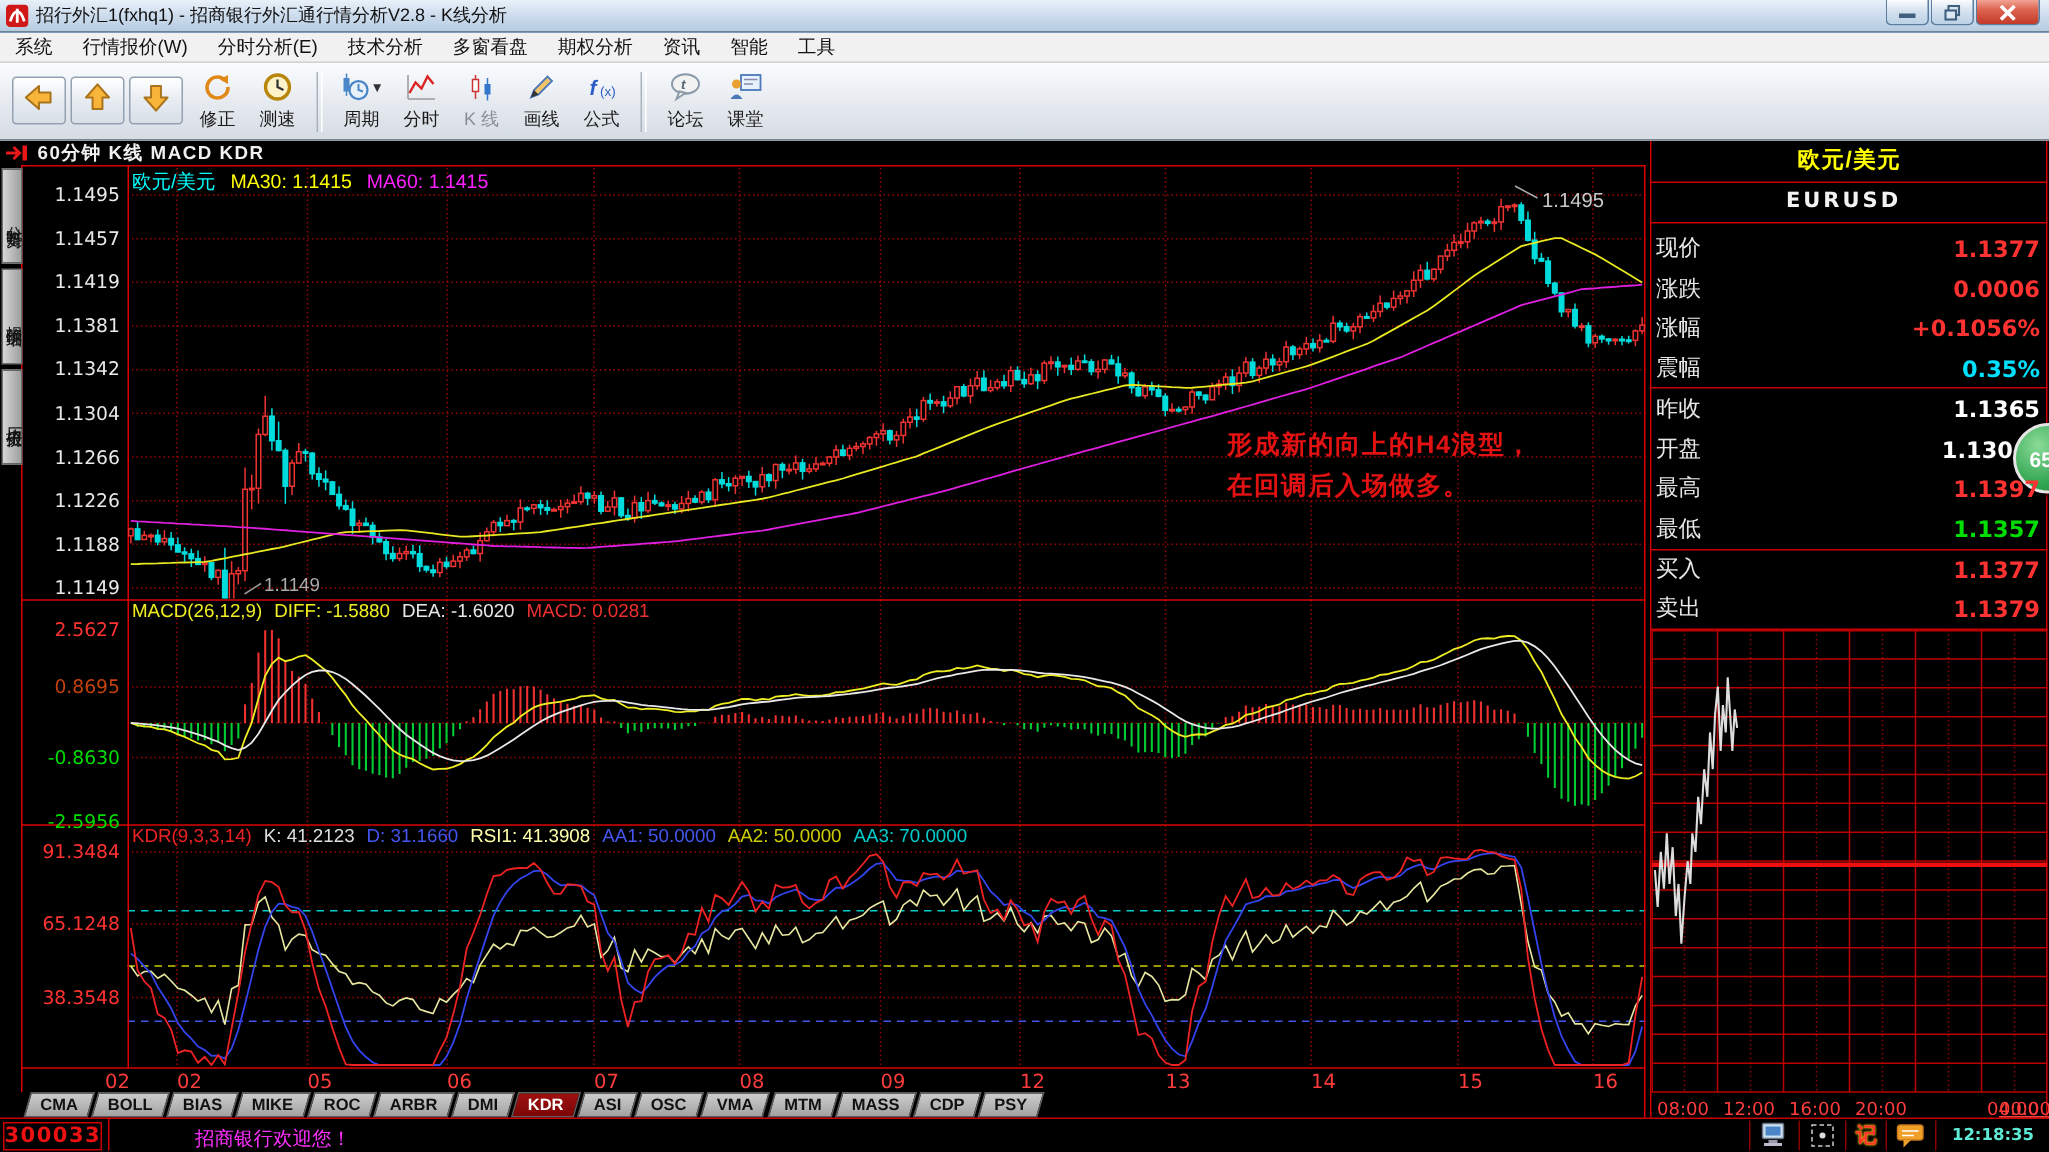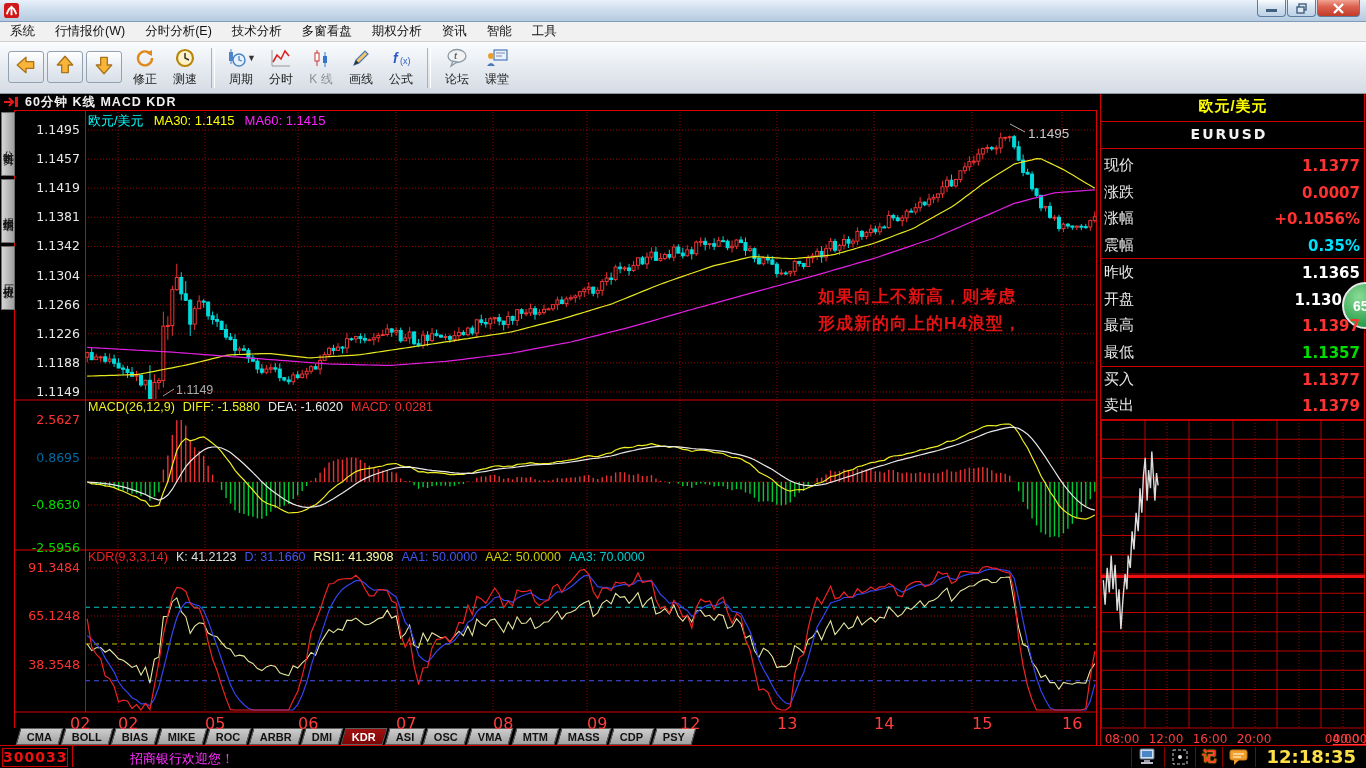--- a/index.html
+++ b/index.html
@@ -36,21 +36,21 @@
   #chart-header{position:absolute;left:0;top:94px;width:1100px;height:16px;background:#000;
     display:flex;align-items:center;}
   #chart-header-title{color:#f0f0f0;font-size:12.5px;font-weight:bold;margin-left:6px;letter-spacing:1px;}
   
   .vtab{position:absolute;left:1px;width:12px;height:62px;background:linear-gradient(90deg,#d6d6d6,#9e9e9e);
     border:1px solid #6f6f6f;color:#111;font-size:11px;writing-mode:vertical-lr;text-orientation:upright;
     display:flex;align-items:center;justify-content:center;letter-spacing:1px;}
   
   .ylab{position:absolute;left:18px;width:62px;text-align:right;font-size:12.5px;color:#e8e8e8;
     font-family:"DejaVu Sans",sans-serif;}
-  .xlab{position:absolute;top:714px;font-size:16px;color:#ff3c3c;font-family:"DejaVu Sans",sans-serif;}
+  .xlab{position:absolute;top:714px;font-size:13px;color:#ff3c3c;font-family:"DejaVu Sans",sans-serif;}
   #legend{position:absolute;left:88px;top:112px;font-size:13px;white-space:nowrap;}
   #legend span{margin-right:10px;}
   #macd-labels{position:absolute;left:88px;top:400px;font-size:12.5px;white-space:nowrap;}
   #macd-labels span{margin-right:8px;}
   #kdr-labels{position:absolute;left:88px;top:550px;font-size:12.5px;white-space:nowrap;}
   #kdr-labels span{margin-right:8px;}
   #annotation{position:absolute;left:818px;top:283px;width:280px;color:#e21212;
     font-size:17px;font-weight:bold;line-height:27px;letter-spacing:1px;}
   #low-marker{position:absolute;left:176px;top:383px;color:#aaa;font-size:12.5px;}
   #high-marker{position:absolute;left:1028px;top:126px;color:#c8c8c8;font-size:13.5px;}
@@ -63,21 +63,21 @@
   .itab.active span{color:#fff;}
   
   #statusline{position:absolute;left:0;top:745px;width:1366px;height:1px;background:#cc0000;}
   #status-code{position:absolute;left:2px;top:748px;width:64px;height:17px;border:1px solid #cc0000;
     color:#ee1111;font-weight:bold;font-size:14px;text-align:center;line-height:17px;
     font-family:"DejaVu Sans",sans-serif;letter-spacing:1px;}
   #status-sep1{position:absolute;left:72px;top:746px;width:1px;height:21px;background:#cc0000;}
   #status-msg{position:absolute;left:130px;top:750px;color:#ff30ff;font-size:13px;}
   #status-icons{position:absolute;right:0;top:746px;height:21px;display:flex;align-items:center;}
   .st-item{padding:0 6px;border-left:1px solid #880000;height:20px;display:flex;align-items:center;}
-  #status-time{color:#fde047;font-weight:bold;font-size:18px;font-family:"DejaVu Sans",sans-serif;padding:0 4px;}
+  #status-time{color:#5eead4;font-weight:bold;font-size:11px;font-family:"DejaVu Sans",sans-serif;padding:0 4px;}
   #notes-glyph{color:#ff3030;font-weight:bold;font-size:14px;text-shadow:0 0 2px #ffd700,0 0 1px #ffd700;}
   
   #qp-title{position:absolute;left:1100px;top:97px;width:266px;text-align:center;color:#ffff00;
     font-size:15px;font-weight:bold;letter-spacing:1px;}
   #qp-symbol{position:absolute;left:1100px;top:126px;width:258px;text-align:center;color:#f2f2f2;
     font-size:14px;font-weight:bold;letter-spacing:2px;font-family:"DejaVu Sans",sans-serif;}
   .qrow{position:absolute;left:1104px;width:256px;height:27px;display:flex;align-items:center;
     justify-content:space-between;}
   .qlabel{color:#e8e8e8;font-size:15px;}
   .qvalue{font-size:15px;font-weight:bold;font-family:"DejaVu Sans",sans-serif;}
@@ -94,20 +94,21 @@
 <body>
 
 <div id="titlebar">
   <span style="display:inline-flex;">
     <svg width="15" height="15" viewBox="0 0 16 16">
         <rect width="16" height="16" rx="3" fill="#d01818"></rect>
         <path d="M3 12 Q5 5 8 5 Q11 5 13 12" fill="none" stroke="#fff" stroke-width="2"></path>
         <rect x="7" y="3" width="2" height="10" fill="#fff"></rect>
       </svg>
   </span>
+  <span id="title-text">招行外汇1(fxhq1) - 招商银行外汇通行情分析V2.8 - K线分析</span>
   <div id="win-btns">
     <div class="win-btn">
       <div style="width:11px;height:3px;background:#41607f;margin-top:5px;"></div>
     </div>
     <div class="win-btn">
       <span style="display:inline-flex;">
         <svg width="12" height="11" viewBox="0 0 12 11">
             <rect x="3" y="1" width="7" height="6" fill="none" stroke="#41607f" stroke-width="1.4"></rect>
             <rect x="1" y="4" width="7" height="6" fill="#dce8f4" stroke="#41607f" stroke-width="1.4"></rect>
           </svg>
@@ -1006,22 +1007,22 @@
 
 <div id="macd-labels">
   <span style="color:#eeee22">MACD(26,12,9)</span><span style="color:#eeee22">DIFF: -1.5880</span><span style="color:#e8e8e8">DEA: -1.6020</span><span style="color:#ee3030">MACD: 0.0281</span>
 </div>
 
 <div id="kdr-labels">
   <span style="color:#ee2222">KDR(9,3,3,14)</span><span style="color:#dddddd">K: 41.2123</span><span style="color:#4455ee">D: 31.1660</span><span style="color:#ffffaa">RSI1: 41.3908</span><span style="color:#4455ee">AA1: 50.0000</span><span style="color:#cccc00">AA2: 50.0000</span><span style="color:#00cccc">AA3: 70.0000</span>
 </div>
 
 <div id="annotation">
-  <div>如果向上不新高，则考虑</div>
   <div>形成新的向上的H4浪型，</div>
+  <div>在回调后入场做多。</div>
 </div>
 
 <div id="low-marker">1.1149</div>
 <div id="high-marker">1.1495</div>
 
 <div id="tabs-row">
     <div class="itab">
       <span>CMA</span>
     </div>
     <div class="itab">
@@ -1159,21 +1160,21 @@
 <div class="ylab" style="top: 151px;">1.1457</div>
 <div class="ylab" style="top: 180px;">1.1419</div>
 <div class="ylab" style="top: 209px;">1.1381</div>
 <div class="ylab" style="top: 238px;">1.1342</div>
 <div class="ylab" style="top: 268px;">1.1304</div>
 <div class="ylab" style="top: 297px;">1.1266</div>
 <div class="ylab" style="top: 326px;">1.1226</div>
 <div class="ylab" style="top: 355px;">1.1188</div>
 <div class="ylab" style="top: 384px;">1.1149</div>
 <div class="ylab" style="top: 412px; color: rgb(255, 50, 50);">2.5627</div>
-<div class="ylab" style="top: 450px; color: #0369a1; text-align: right;">0.8695</div>
+<div class="ylab" style="top: 450px; color: #c2410c; text-align: right;">0.8695</div>
 <div class="ylab" style="top: 497px; color: rgb(0, 221, 0);">-0.8630</div>
 <div class="ylab" style="top: 540px; color: rgb(0, 221, 0);">-2.5956</div>
 <div class="ylab" style="top: 560px; color: rgb(255, 50, 50);">91.3484</div>
 <div class="ylab" style="top: 608px; color: rgb(255, 50, 50);">65.1248</div>
 <div class="ylab" style="top: 657px; color: rgb(255, 50, 50);">38.3548</div>
 <div class="xlab" style="left: 70px;">02</div>
 <div class="xlab" style="left: 118px;">02</div>
 <div class="xlab" style="left: 205px;">05</div>
 <div class="xlab" style="left: 298px;">06</div>
 <div class="xlab" style="left: 396px;">07</div>
@@ -1183,21 +1184,21 @@
 <div class="xlab" style="left: 777px;">13</div>
 <div class="xlab" style="left: 874px;">14</div>
 <div class="xlab" style="left: 972px;">15</div>
 <div class="xlab" style="left: 1062px;">16</div>
 <div class="qrow" style="top: 152px;">
     <div class="qlabel">现价</div>
     <div class="qvalue" style="color: rgb(255, 50, 50);">1.1377</div>
   </div>
 <div class="qrow" style="top: 179px;">
     <div class="qlabel">涨跌</div>
-    <div class="qvalue" style="color: rgb(255, 50, 50);">0.0007</div>
+    <div class="qvalue" style="color: rgb(255, 50, 50);">0.0006</div>
   </div>
 <div class="qrow" style="top: 205px;">
     <div class="qlabel">涨幅</div>
     <div class="qvalue" style="color: rgb(255, 50, 50);">+0.1056%</div>
   </div>
 <div class="qrow" style="top: 232px;">
     <div class="qlabel">震幅</div>
     <div class="qvalue" style="color: rgb(0, 224, 255);">0.35%</div>
   </div>
 <div class="qrow" style="top: 259px;">

